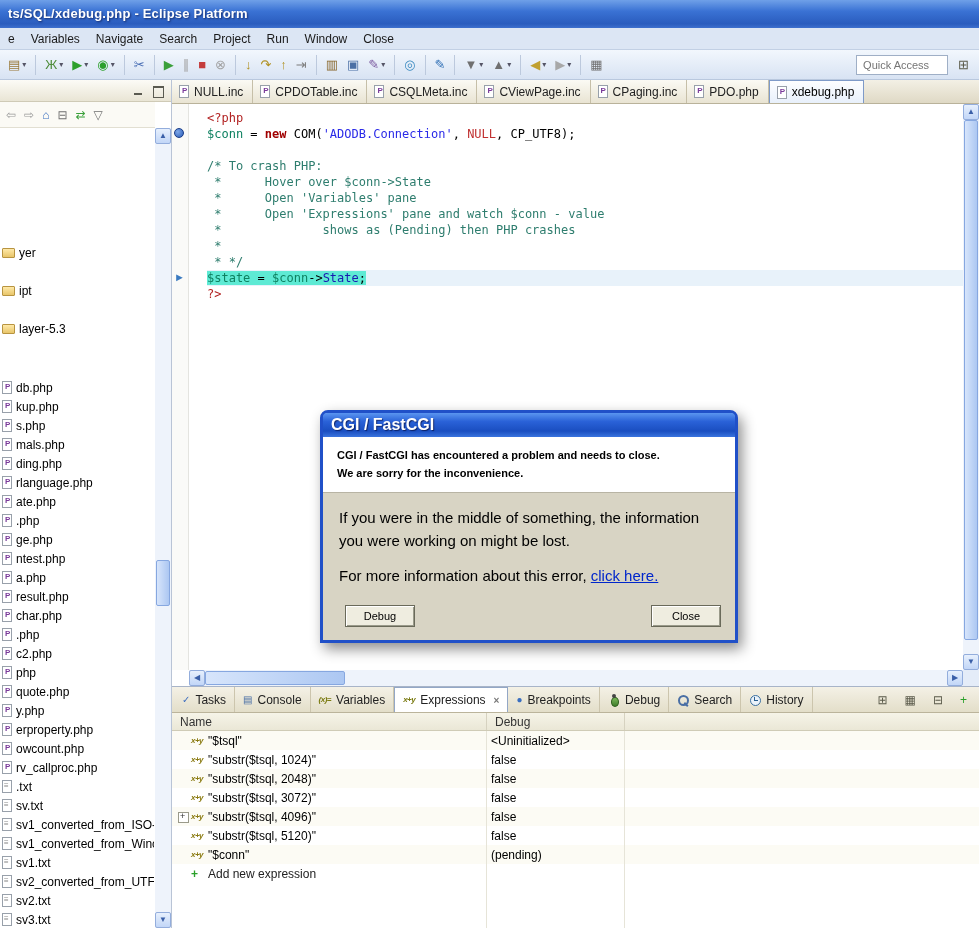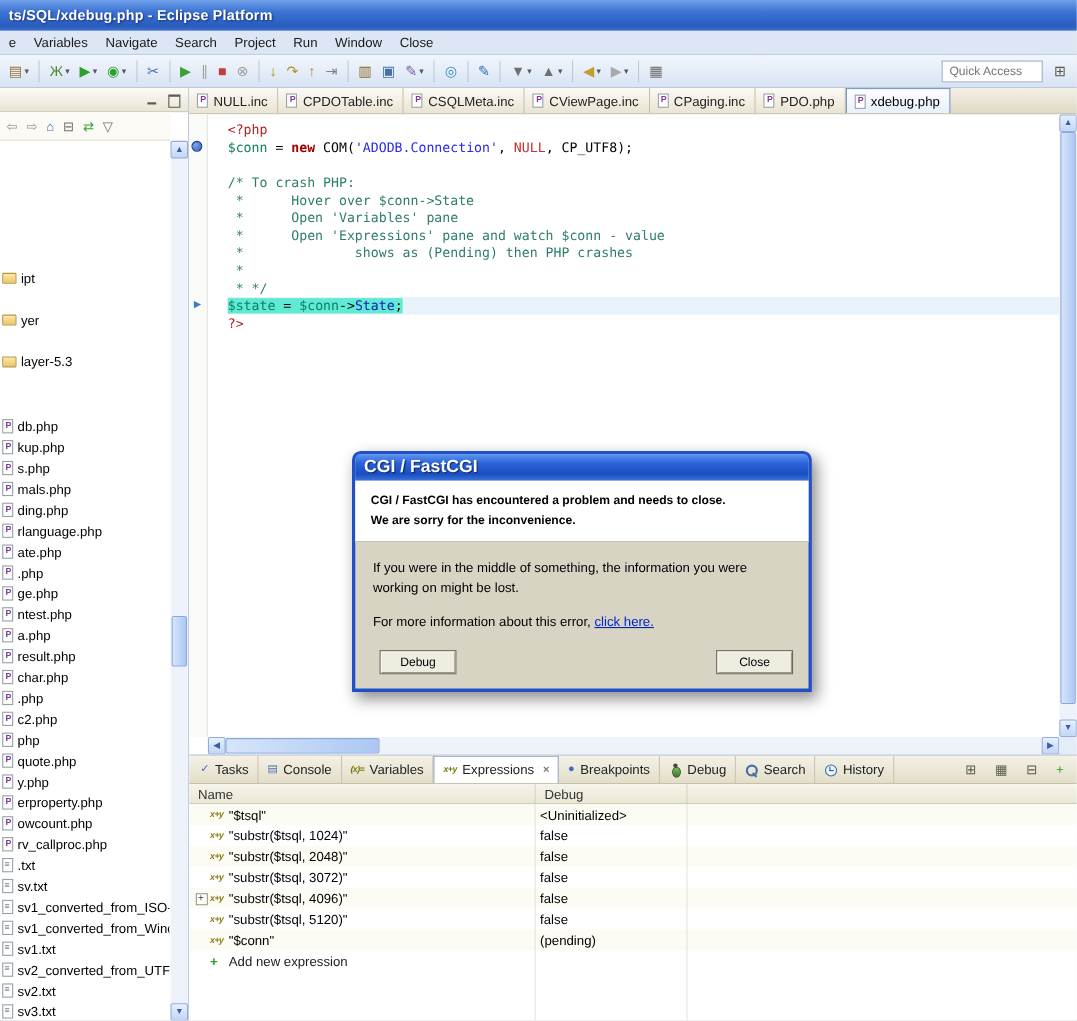--- a/index.html
+++ b/index.html
@@ -140,21 +140,21 @@
 .add-plus::before{content:"+"}
 .add-label{color:#222}
 
 
 .dialog{position:absolute;left:320px;top:410px;width:418px;z-index:40;border:3px solid #2050c8;
   border-radius:8px 8px 0 0;background:#d8d4c4;box-shadow:4px 6px 14px rgba(0,0,0,.45)}
 .dlg-title{height:24px;background:linear-gradient(180deg,#5a95f0 0%,#2a62d8 35%,#1a4ec0 75%,#3a74de 100%);
   border-radius:4px 4px 0 0;color:#fff;font-weight:bold;font-size:16px;line-height:24px;padding-left:8px;
   text-shadow:1px 1px 1px rgba(0,0,40,.6)}
 .dlg-msg{background:#fff;padding:10px 58px 10px 14px;font-size:11px;font-weight:bold;line-height:1.6;border-bottom:1px solid #b8b4a4;color:#000}
-.dlg-body{padding:14px 16px 2px;font-size:12px;line-height:1.5;color:#000}
+.dlg-body{padding:14px 16px 2px;font-size:15px;line-height:1.5;color:#000}
 .dlg-body p{margin:0 0 13px}
 .dlg-link{color:#0026cb;text-decoration:underline}
 .dlg-buttons{display:flex;justify-content:space-between;padding:2px 14px 13px 22px}
 .dlg-btn{min-width:70px;height:22px;font-size:11px;font-family:"Liberation Sans",sans-serif;background:#efede0;
   border:1px solid #6a6a5a;box-shadow:inset 1px 1px 0 #fff,inset -1px -1px 0 #9a9a8a;color:#000;padding:0 10px}
 </style>
 </head>
 <body>
 
 <div id="app">
@@ -282,25 +282,25 @@
         <span class="side-ico" style="color: rgb(154, 154, 154);">⇦</span>
         <span class="side-ico" style="color: rgb(154, 154, 154);">⇨</span>
         <span class="side-ico" style="color: rgb(58, 111, 192);">⌂</span>
         <span class="side-ico" style="color: rgb(112, 112, 112);">⊟</span>
         <span class="side-ico" style="color: rgb(58, 160, 58);">⇄</span>
         <span class="side-ico" style="color: rgb(112, 112, 112);">▽</span>
       </div>
     <div class="side-upper">
         <div class="side-item upper">
           <span class="ico-folder"></span>
-          <span class="side-label">ipt</span>
+          <span class="side-label">yer</span>
         </div>
         <div class="side-item upper">
           <span class="ico-folder"></span>
-          <span class="side-label">yer</span>
+          <span class="side-label">ipt</span>
         </div>
         <div class="side-item upper">
           <span class="ico-folder"></span>
           <span class="side-label">layer-5.3</span>
         </div>
       </div>
     <div class="side-files">
         <div class="side-item">
           <span class="ico-page php"></span>
           <span class="side-label">db.php</span>

